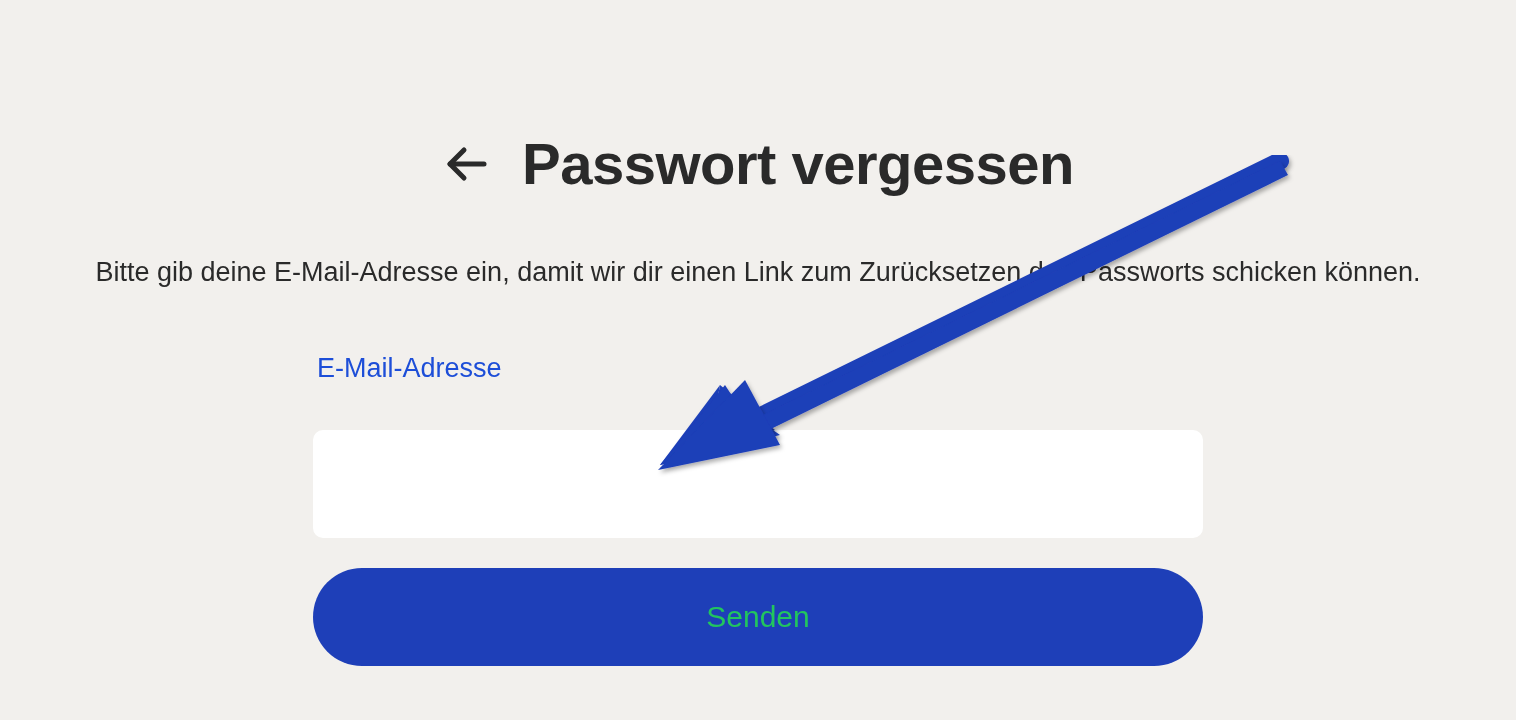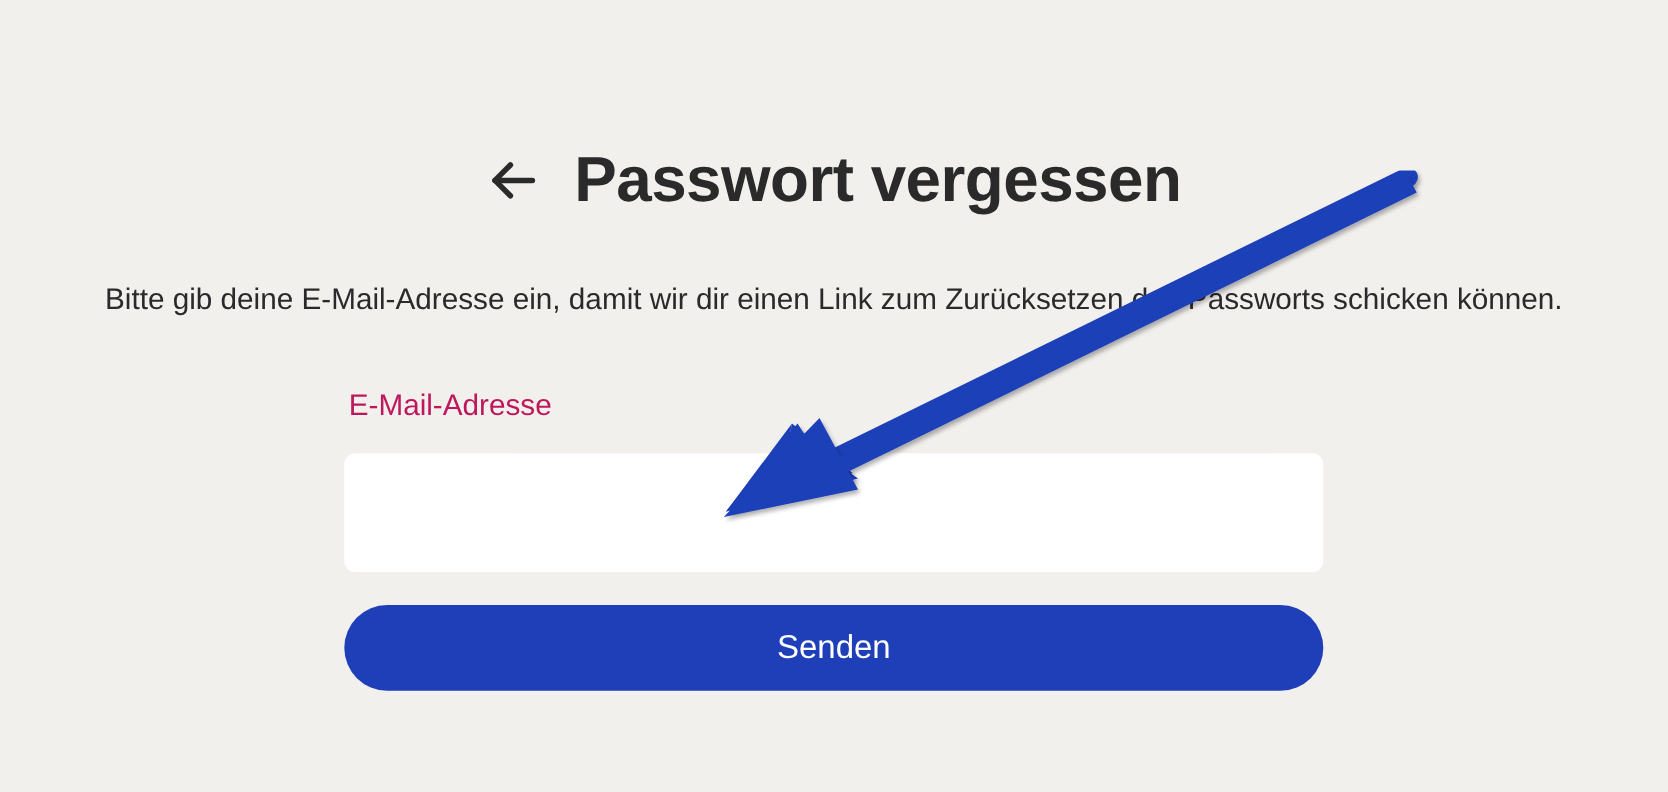--- a/index.html
+++ b/index.html
@@ -60,45 +60,45 @@
     }
     
     .form-container {
       width: 890px;
       display: flex;
       flex-direction: column;
     }
     
     .field-label {
       font-size: 27px;
-      color: #be185d;
-      margin-bottom: 28px;
+      color: #1d4ed8;
+      margin-bottom: 46px;
       font-weight: 400;
       padding-left: 4px;
     }
     
     .email-input {
       width: 100%;
       height: 108px;
       background-color: #ffffff;
       border: none;
       border-radius: 10px;
       font-size: 24px;
       padding: 0 24px;
       margin-bottom: 30px;
       outline: none;
     }
     
     .submit-button {
       width: 100%;
-      height: 78px;
+      height: 98px;
       background-color: #1e3fb8;
       border: none;
       border-radius: 50px;
-      color: #ffffff;
+      color: #22c55e;
       font-size: 30px;
       font-weight: 400;
       cursor: pointer;
     }
     
     .annotation-arrow {
       position: absolute;
       top: 155px;
       left: 640px;
       pointer-events: none;

